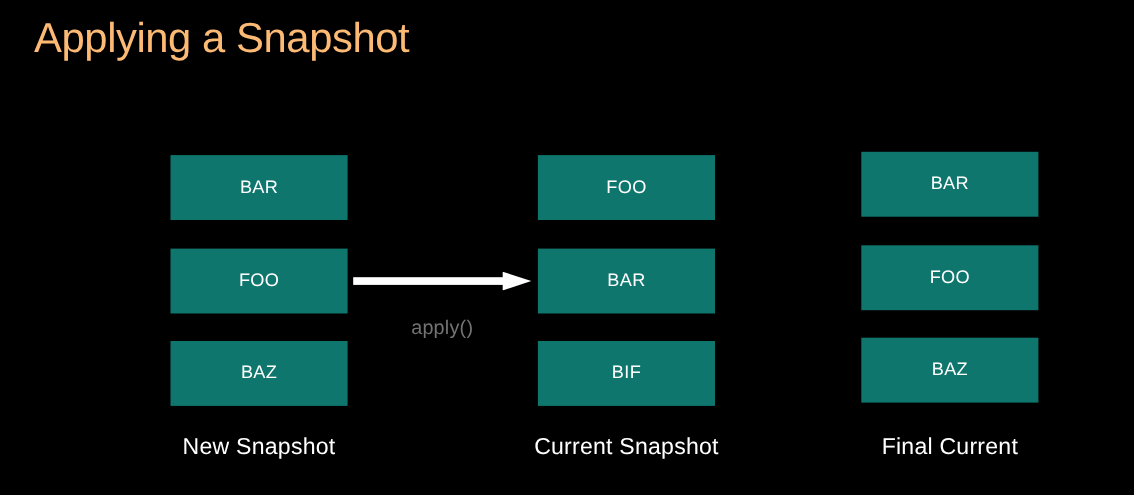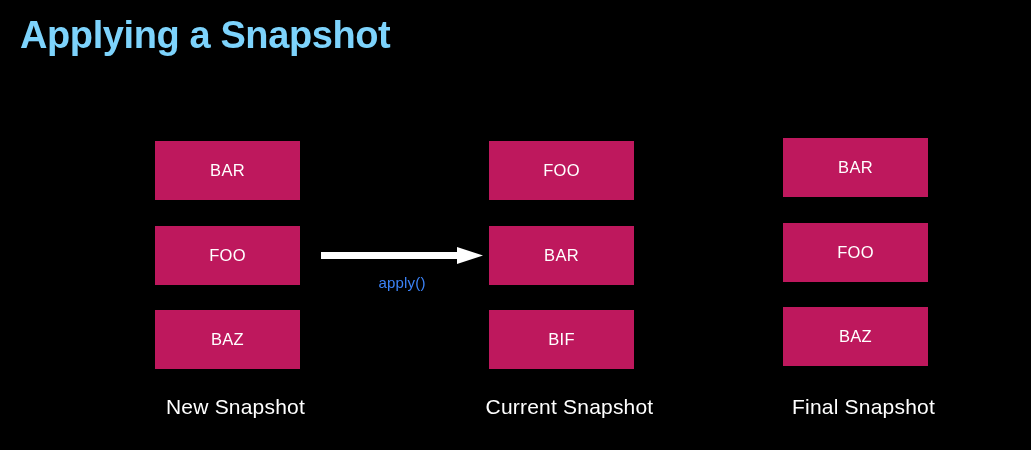--- a/index.html
+++ b/index.html
@@ -16,45 +16,45 @@
     position: relative;
     width: 1031px;
     height: 450px;
     background: #000000;
     overflow: hidden;
   }
 
   
   #slide-title {
     position: absolute;
-    left: 20px;
+    left: 31px;
     top: 10px;
     font-size: 38px;
-    font-weight: bold;
-    color: #7dd3fc;
+    font-weight: normal;
+    color: #fdba74;
     letter-spacing: -0.4px;
     line-height: 50px;
     white-space: nowrap;
   }
 
   
   .column {
     position: absolute;
     width: 161px;
   }
   #column-new      { left: 155px; top: 141px; }
   #column-current  { left: 489px; top: 141px; }
   #column-final    { left: 783px; top: 138px; }
 
   .stack-box {
     position: absolute;
     left: 0;
-    width: 145px;
+    width: 161px;
     height: 59px;
-    background: #be185d;
+    background: #0f766e;
     display: flex;
     align-items: center;
     justify-content: center;
     color: #ffffff;
     font-size: 16.5px;
     font-weight: 400;
     letter-spacing: 0.3px;
   }
   .stack-box.row0 { top: 0px; }
   .stack-box.row1 { top: 85px; }
@@ -78,25 +78,25 @@
   #apply-arrow {
     position: absolute;
     left: 321px;
     top: 247px;
     width: 162px;
     height: 17px;
   }
   #apply-label {
     position: absolute;
     left: 322px;
-    top: 274px;
+    top: 288px;
     width: 160px;
     text-align: center;
-    color: #3b82f6;
-    font-size: 15px;
+    color: #737373;
+    font-size: 18px;
     letter-spacing: 0.2px;
     white-space: nowrap;
   }
 </style>
 </head>
 <body>
 
 <div id="slide">
 
   <div id="slide-title">Applying a Snapshot</div>
@@ -118,16 +118,16 @@
     <div class="stack-box row0">FOO</div>
     <div class="stack-box row1">BAR</div>
     <div class="stack-box row2">BIF</div>
     <div class="column-caption">Current Snapshot</div>
   </div>
 
   <div class="column" id="column-final">
     <div class="stack-box row0">BAR</div>
     <div class="stack-box row1">FOO</div>
     <div class="stack-box row2">BAZ</div>
-    <div class="column-caption">Final Snapshot</div>
+    <div class="column-caption">Final Current</div>
   </div>
 
 </div>
 
 </body></html>

